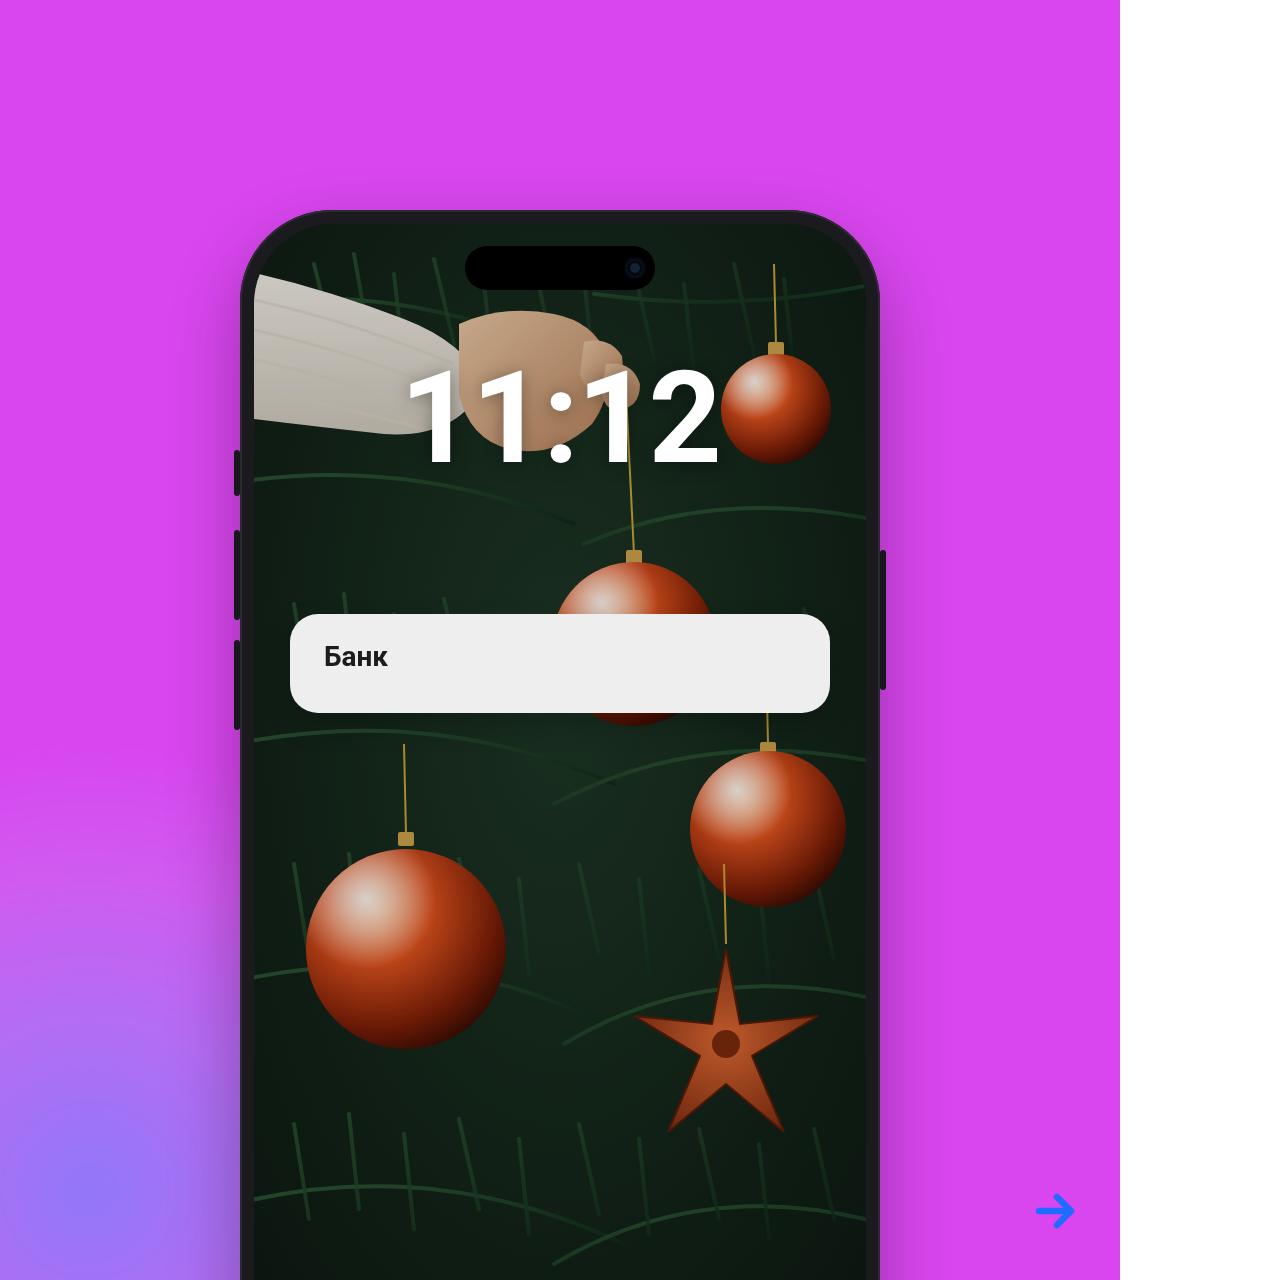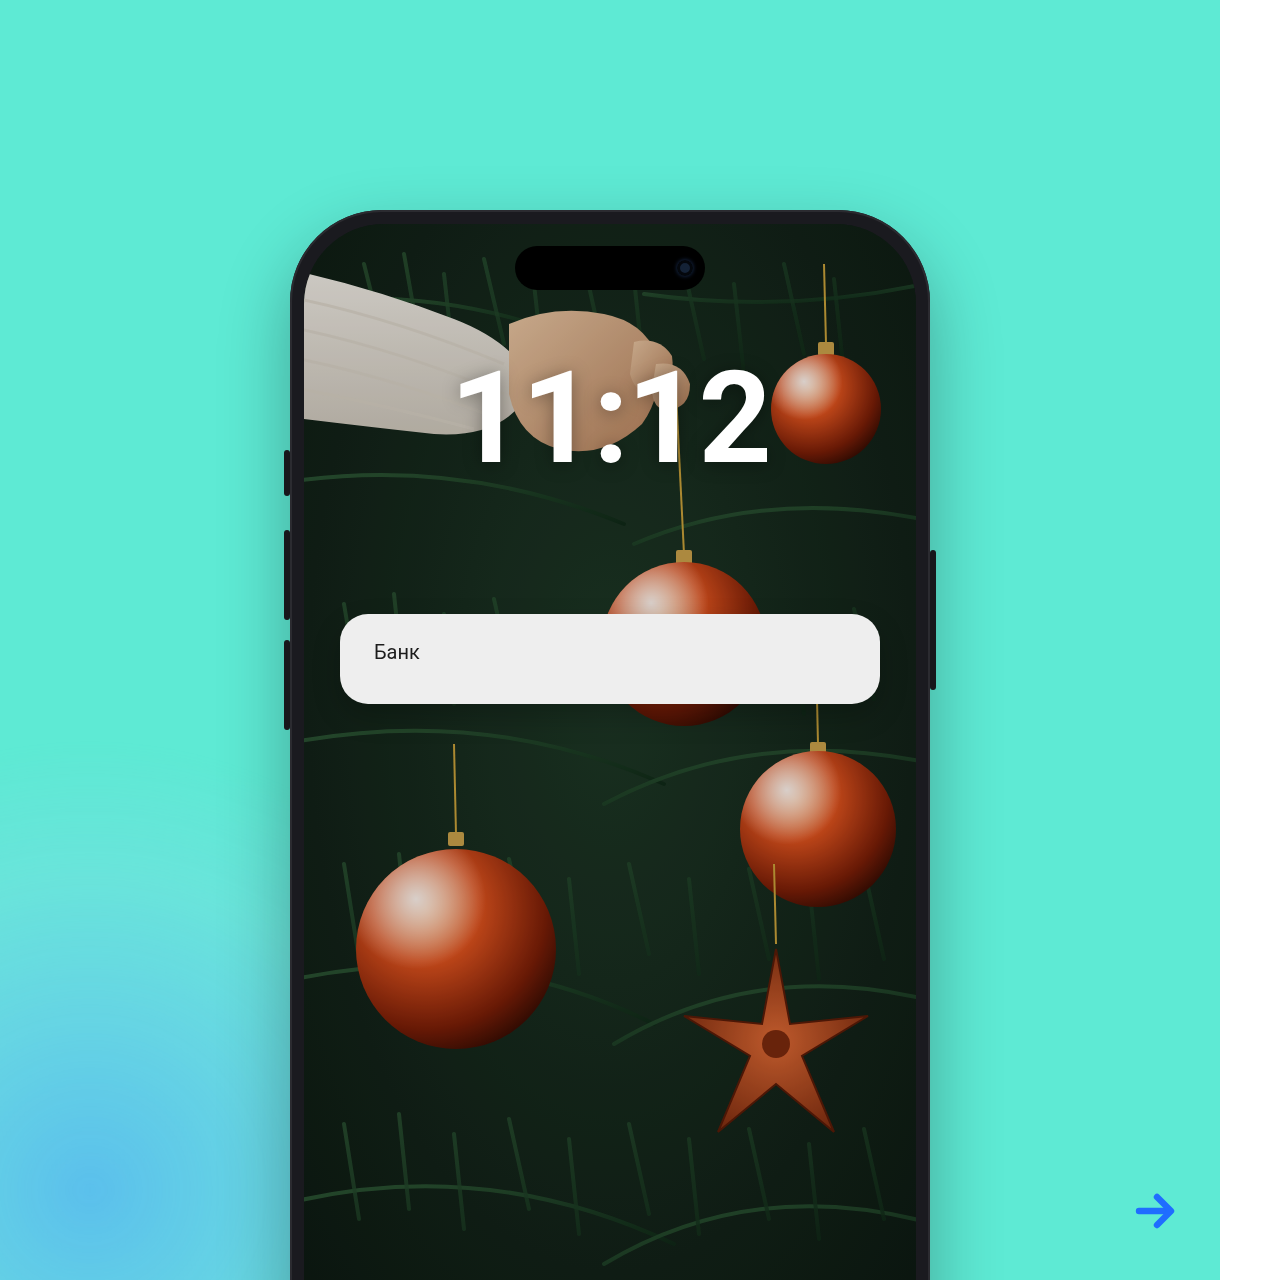--- a/index.html
+++ b/index.html
@@ -1,21 +1,21 @@
 <!DOCTYPE html>
 <html><head>
 <meta charset="utf-8">
 <style>
   * { margin: 0; padding: 0; box-sizing: border-box; }
   html, body { width: 1280px; height: 1280px; overflow: hidden; font-family: -apple-system, "Segoe UI", Roboto, Helvetica, Arial, sans-serif; }
   .canvas {
     position: relative;
-    width: 1220px;
+    width: 1120px;
     height: 1280px;
-    background: #5eead4;
+    background: #d946ef;
   }
   
   .bg-spray {
     position: absolute;
     left: -120px;
     bottom: -120px;
     width: 700px;
     height: 700px;
     background: radial-gradient(circle at 30% 70%, rgba(90,160,255,0.55) 0%, rgba(120,180,255,0.35) 25%, rgba(180,210,255,0.15) 45%, rgba(255,255,255,0) 65%);
     filter: blur(2px);
@@ -90,21 +90,21 @@
   .notif {
     position:absolute;
     left:36px; right:36px;
     top:390px;
     background:#eeeeee;
     border-radius:28px;
     padding:26px 34px 30px 34px;
     z-index:25;
     box-shadow: 0 12px 28px rgba(0,0,0,0.22);
   }
-  .notif-title { font-size:20px; font-weight:400; color:#1c1c1c; margin-bottom:10px; }
+  .notif-title { font-size:28px; font-weight:700; color:#1c1c1c; margin-bottom:10px; }
   .notif-body  { font-size:25px; font-weight:400; color:#2a2a2a; }
 
   
   .next-arrow {
     position:absolute;
     right:36px; bottom:40px;
     width:58px; height:58px;
     display:flex; align-items:center; justify-content:center;
     color:#1f6dff;
   }

